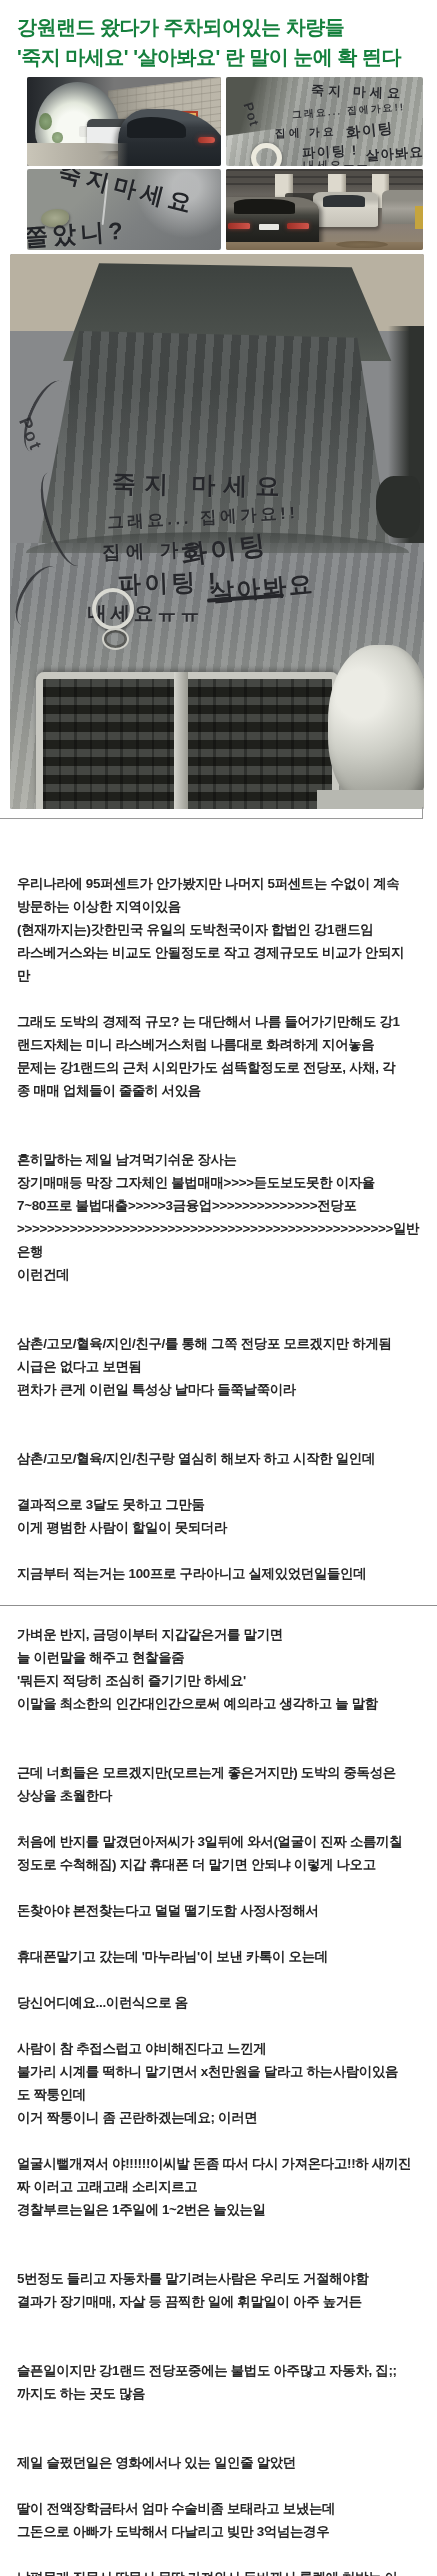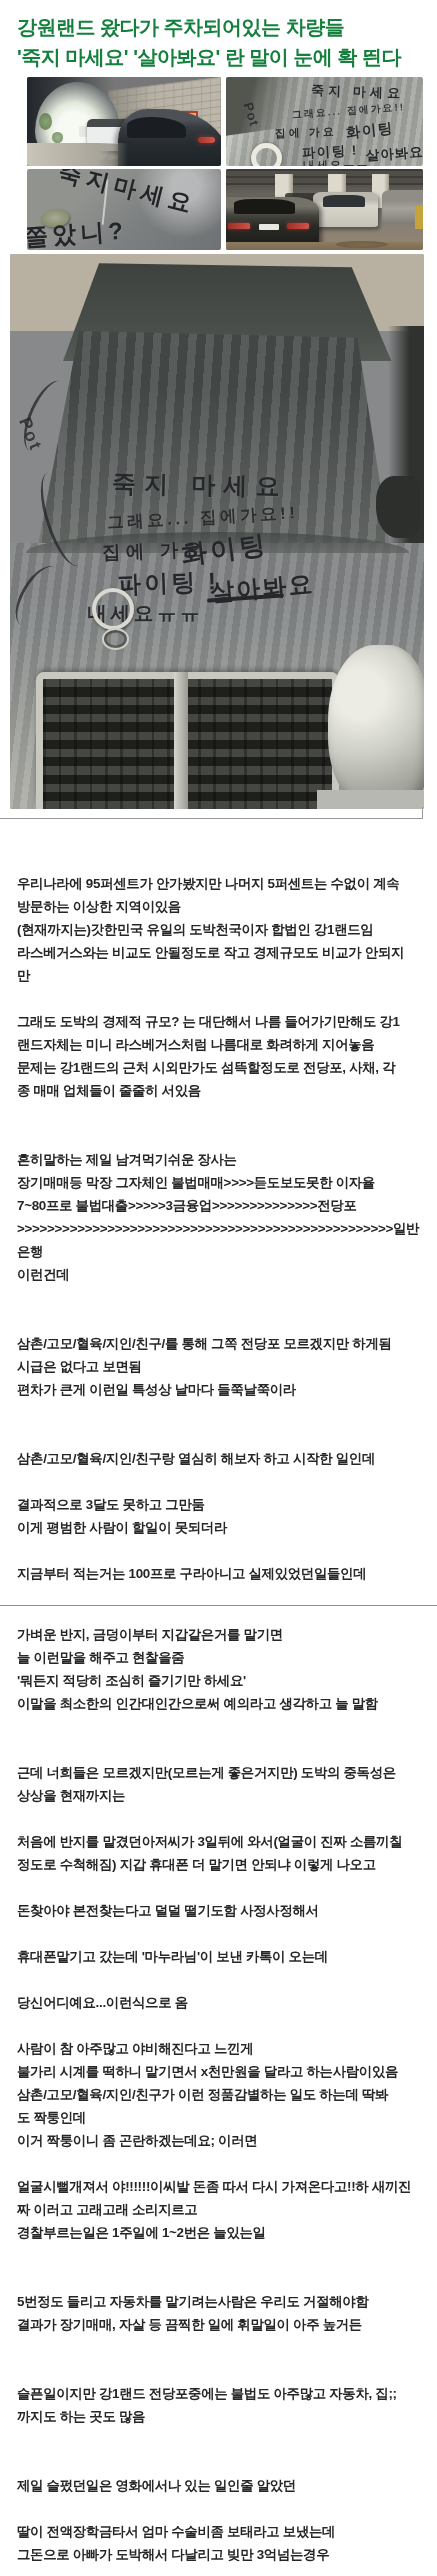--- a/index.html
+++ b/index.html
@@ -317,34 +317,33 @@
   <hr class="rule2">
 
   <div class="textblock" id="text2">
       <div class="tl">가벼운 반지, 금덩이부터 지갑같은거를 맡기면</div>
       <div class="tl">늘 이런말을 해주고 현찰을줌</div>
       <div class="tl">'뭐든지 적당히 조심히 즐기기만 하세요'</div>
       <div class="tl">이말을 최소한의 인간대인간으로써 예의라고 생각하고 늘 말함</div>
       <div class="tl">&nbsp;</div>
       <div class="tl">&nbsp;</div>
       <div class="tl">근데 너희들은 모르겠지만(모르는게 좋은거지만) 도박의 중독성은</div>
-      <div class="tl">상상을 현재까지는</div>
+      <div class="tl">상상을 초월한다</div>
       <div class="tl">&nbsp;</div>
       <div class="tl">처음에 반지를 맡겼던아저씨가 3일뒤에 와서(얼굴이 진짜 소름끼칠</div>
       <div class="tl">정도로 수척해짐) 지갑 휴대폰 더 맡기면 안되냐 이렇게 나오고</div>
       <div class="tl">&nbsp;</div>
       <div class="tl">돈찾아야 본전찾는다고 덜덜 떨기도함 사정사정해서</div>
       <div class="tl">&nbsp;</div>
       <div class="tl">휴대폰맡기고 갔는데 '마누라님'이 보낸 카톡이 오는데</div>
       <div class="tl">&nbsp;</div>
       <div class="tl">당신어디예요...이런식으로 옴</div>
       <div class="tl">&nbsp;</div>
-      <div class="tl">사람이 참 아주많고 야비해진다고 느낀게</div>
+      <div class="tl">사람이 참 추접스럽고 야비해진다고 느낀게</div>
       <div class="tl">불가리 시계를 떡하니 맡기면서 x천만원을 달라고 하는사람이있음</div>
-      <div class="tl">삼촌/고모/혈육/지인/친구가 이런 정품감별하는 일도 하는데 딱봐</div>
       <div class="tl">도 짝퉁인데</div>
       <div class="tl">이거 짝퉁이니 좀 곤란하겠는데요; 이러면</div>
       <div class="tl">&nbsp;</div>
       <div class="tl">얼굴시뻘개져서 야!!!!!!이씨발 돈좀 따서 다시 가져온다고!!하 새끼진</div>
       <div class="tl">짜 이러고 고래고래 소리지르고</div>
       <div class="tl">경찰부르는일은 1주일에 1~2번은 늘있는일</div>
       <div class="tl">&nbsp;</div>
       <div class="tl">&nbsp;</div>
       <div class="tl">5번정도 들리고 자동차를 맡기려는사람은 우리도 거절해야함</div>
       <div class="tl">결과가 장기매매, 자살 등 끔찍한 일에 휘말일이 아주 높거든</div>

